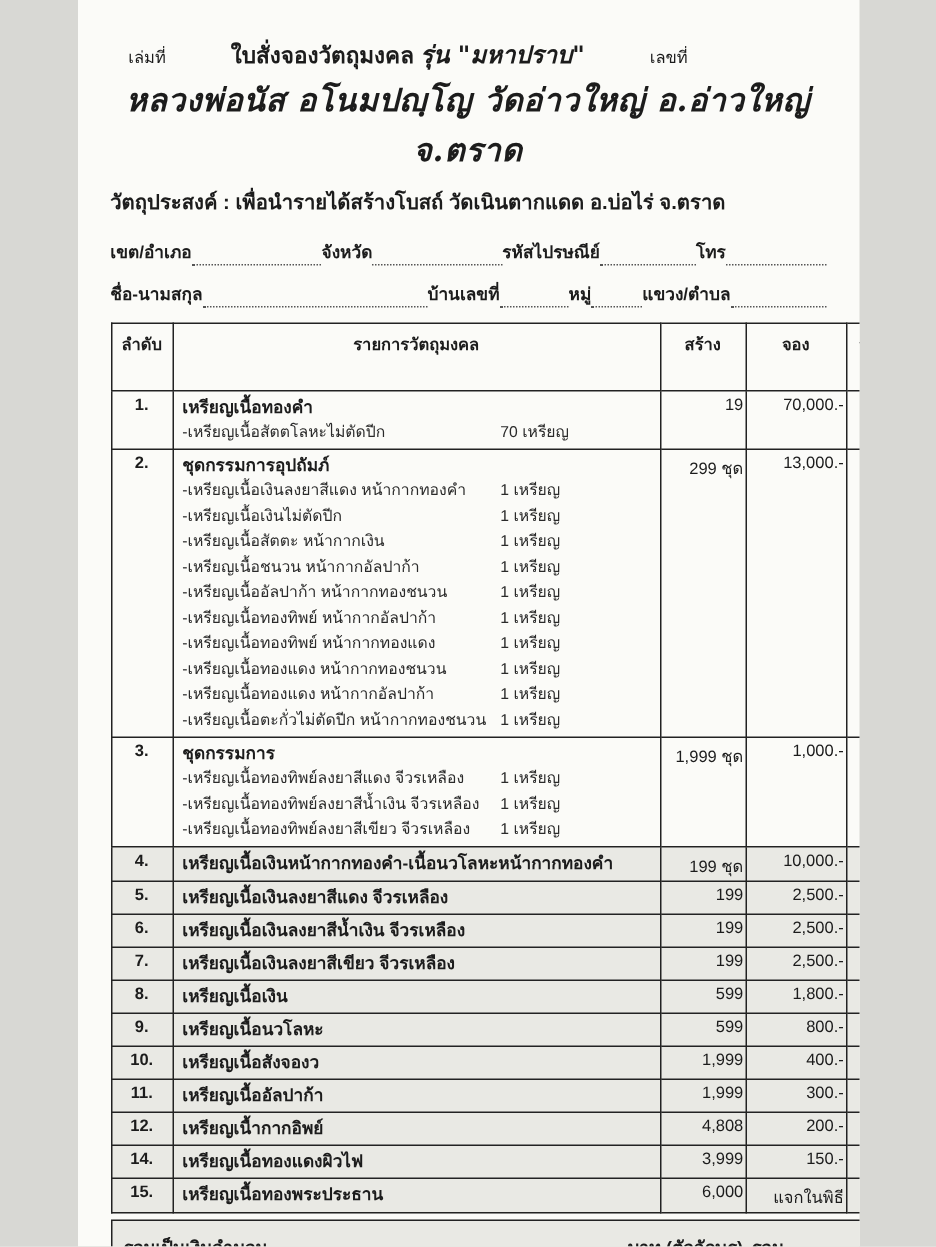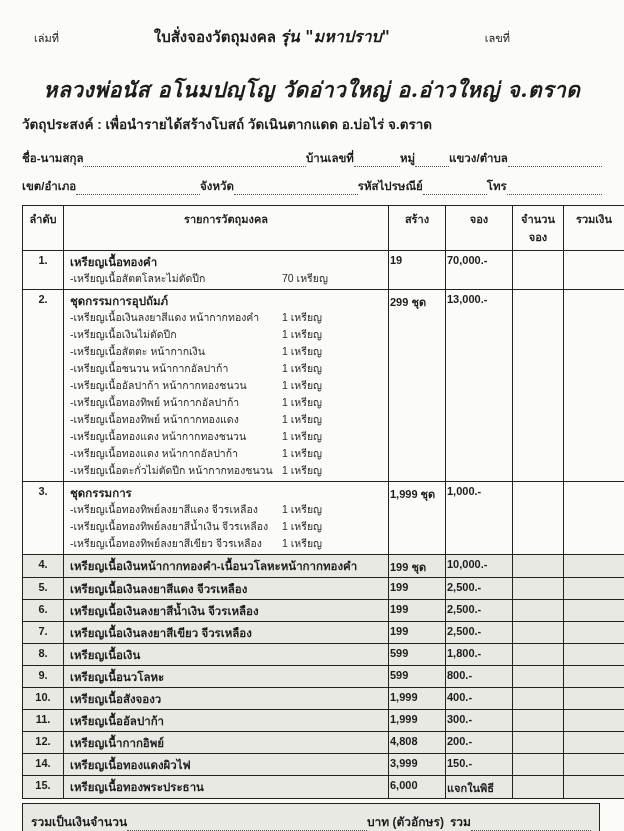--- a/index.html
+++ b/index.html
@@ -1,49 +1,49 @@
 <!DOCTYPE html>
 <html><head>
 <meta charset="utf-8">
 <style>
   html,body{margin:0;padding:0;background:#d8d8d4;}
   .page{
-    width:624px;height:831px;margin:0 auto;background:#fbfbf8;
+    width:521px;height:831px;margin:0 auto;background:#fbfbf8;
     font-family:"Liberation Sans",sans-serif;color:#1c1c1c;
     box-sizing:border-box;padding:24px 22px 8px;position:relative;overflow:hidden;
   }
   
   .top-line{display:flex;align-items:baseline;}
   .book-no{font-size:11px;margin-left:12px;}
   .form-title{flex:1;text-align:center;font-size:15px;font-weight:bold;}
   .edition{font-style:italic;font-size:16px;font-family:"DejaVu Serif",serif;}
   .doc-no{font-size:11px;margin-right:92px;}
   .temple-line{
     text-align:center;font-size:21px;font-weight:bold;font-style:italic;
-    font-family:"DejaVu Serif",serif;margin-top:24px;letter-spacing:.5px;
+    font-family:"DejaVu Serif",serif;margin-top:1px;letter-spacing:.5px;
   }
   .purpose-line{text-align:left;font-size:13.5px;font-weight:bold;margin-top:7px;}
   
   .fields{margin-top:14px;font-size:11.5px;font-weight:bold;}
   .f-row{display:flex;align-items:flex-end;margin-top:10px;}
   .f-row span.lbl{white-space:nowrap;}
   .dots{border-bottom:1px dotted #555;height:13px;display:inline-block;}
   .d-flex{flex:1;}
   
   table.items{border-collapse:collapse;width:578px;margin-top:10px;table-layout:fixed;}
   table.items th,table.items td{border:1.2px solid #222;vertical-align:top;}
   table.items th{font-size:11px;font-weight:bold;padding:4px 2px;background:#fbfbf8;}
   .w-no{width:36px}.w-name{width:320px}.w-made{width:52px}.w-price{width:62px}.w-qty{width:46px}.w-total{width:56px}
   td.c-no{text-align:center;font-weight:bold;font-size:11px;padding-top:3px;}
   td.c-name{padding:3px 6px 2px;}
   .item-main{font-weight:bold;font-size:11.5px;line-height:16px;}
   .sub{display:flex;font-size:10.5px;line-height:17px;color:#2a2a2a;}
   .sub-t{width:212px;}
   .sub-q{white-space:nowrap;}
-  td.c-made,td.c-price{text-align:left;font-size:11px;font-weight:bold;padding-top:3px;margin-left:18px;}
+  td.c-made,td.c-price{text-align:right;font-size:11px;font-weight:normal;padding-top:3px;margin-left:18px;}
   tr.shaded td{background:#e9e9e4;}
   
   .total-box{
     width:578px;box-sizing:border-box;border:1.5px solid #222;background:#e9e9e4;
     margin-top:4px;padding:8px 8px 6px;display:flex;align-items:flex-end;
     font-size:12px;font-weight:bold;
   }
 </style>
 </head>
 <body>
@@ -56,38 +56,38 @@
       <span>ใบสั่งจองวัตถุมงคล</span>
       <span class="edition">รุ่น "มหาปราบ"</span>
     </span>
     <span class="doc-no">เลขที่</span>
   </div>
   <div class="temple-line">หลวงพ่อนัส อโนมปญฺโญ วัดอ่าวใหญ่ อ.อ่าวใหญ่ จ.ตราด</div>
   <div class="purpose-line">วัตถุประสงค์ : เพื่อนำรายได้สร้างโบสถ์ วัดเนินตากแดด อ.บ่อไร่ จ.ตราด</div>
 
   <div class="fields">
     <div class="f-row">
+      <span class="lbl">เขต/อำเภอ</span>
+      <span class="dots d-flex" style="flex:1.3"></span>
+      <span class="lbl">จังหวัด</span>
+      <span class="dots d-flex" style="flex:1.3"></span>
+      <span class="lbl">รหัสไปรษณีย์</span>
+      <span class="dots" style="width:64px"></span>
+      <span class="lbl">โทร</span>
+      <span class="dots d-flex" style="flex:1"></span>
+    </div>
+    <div class="f-row">
       <span class="lbl">ชื่อ-นามสกุล</span>
       <span class="dots d-flex" style="flex:2.6"></span>
       <span class="lbl">บ้านเลขที่</span>
       <span class="dots" style="width:46px"></span>
       <span class="lbl">หมู่</span>
       <span class="dots" style="width:34px"></span>
       <span class="lbl">แขวง/ตำบล</span>
       <span class="dots d-flex" style="flex:1.1"></span>
-    </div>
-    <div class="f-row">
-      <span class="lbl">เขต/อำเภอ</span>
-      <span class="dots d-flex" style="flex:1.3"></span>
-      <span class="lbl">จังหวัด</span>
-      <span class="dots d-flex" style="flex:1.3"></span>
-      <span class="lbl">รหัสไปรษณีย์</span>
-      <span class="dots" style="width:64px"></span>
-      <span class="lbl">โทร</span>
-      <span class="dots d-flex" style="flex:1"></span>
     </div>
   </div>
 
   <table class="items">
     <thead>
       <tr>
         <th class="w-no">ลำดับ</th>
         <th class="w-name">รายการวัตถุมงคล</th>
         <th class="w-made">สร้าง</th>
         <th class="w-price">จอง</th>

